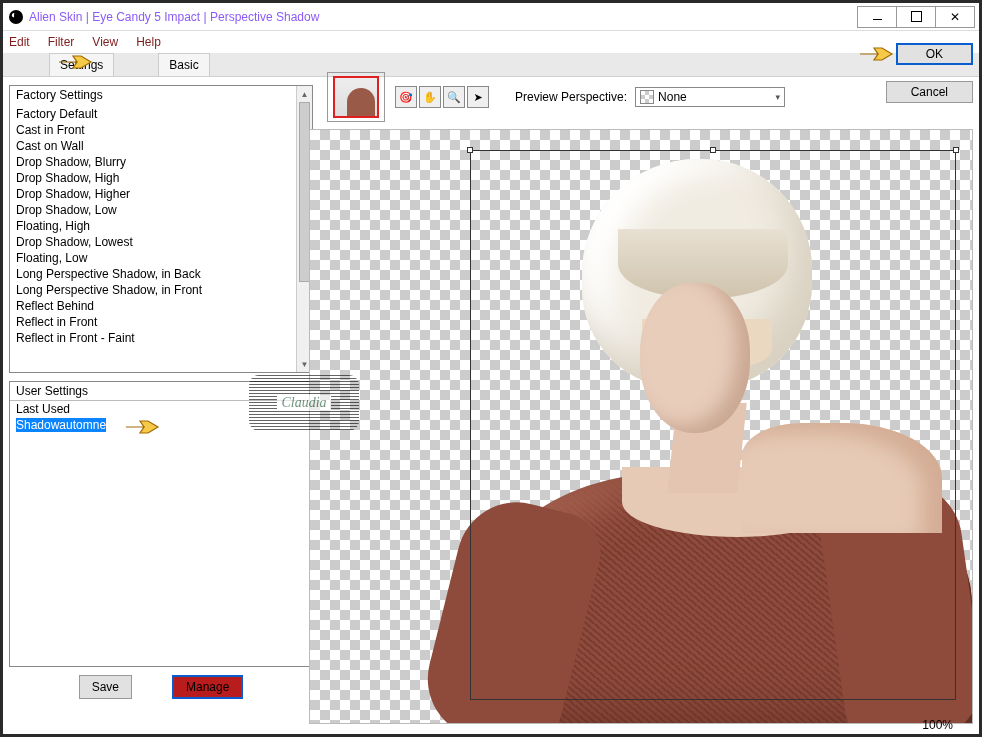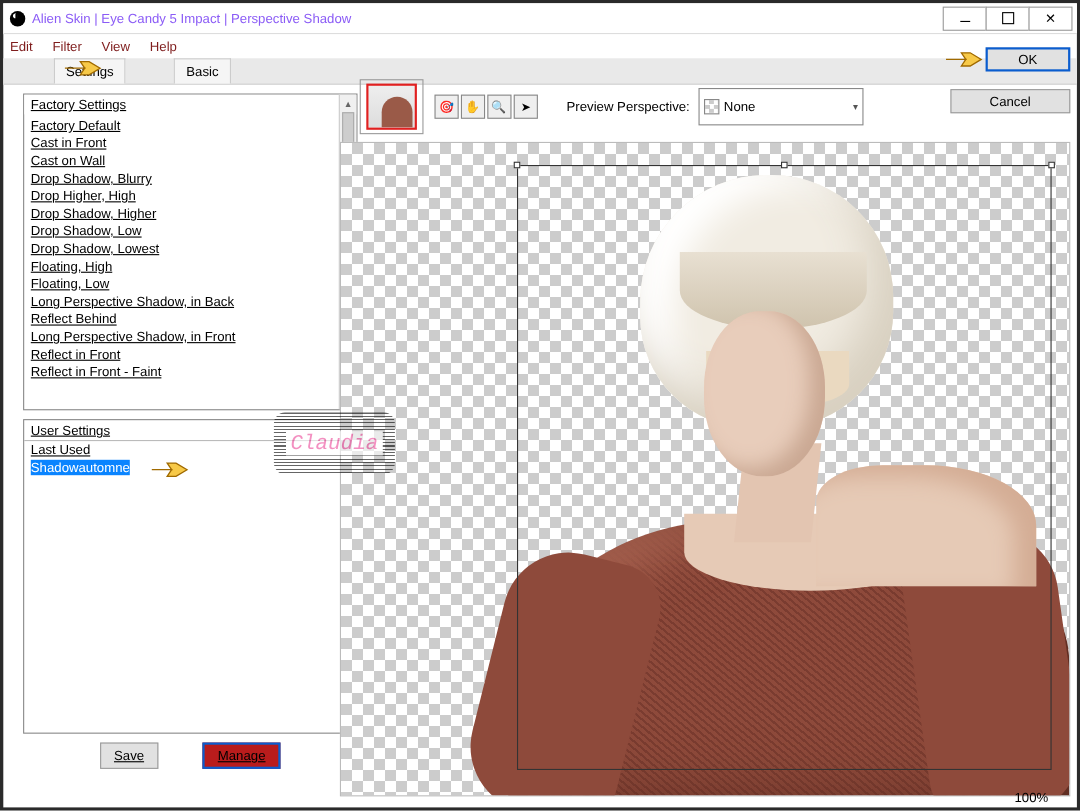--- a/index.html
+++ b/index.html
@@ -14,21 +14,21 @@
   .winbtn.min::before { content:""; width:9px; height:1px; background:#000; margin-top:6px;}
   .winbtn.max::before { content:""; width:9px; height:9px; border:1px solid #000;}
   .winbtn.close::before { content:"✕"; font-size:12px;}
   .menubar { height: 22px; display:flex; align-items:center; padding-left:6px; gap:18px; }
   .menubar span { color:#7f1d1d; }
   .tabrow { height: 24px; display:flex; align-items:flex-end; background:#e9e9e9; border-bottom:1px solid #d0d0d0; padding-left:4px; position:relative;}
   .tab { padding:4px 10px; background:#f5f5f5; border:1px solid #ccc; border-bottom:none; margin-right:2px; display:flex; align-items:center; gap:4px;margin-left:42px;}
   .tab.active { background:#f5f5f5; font-weight:normal;}
   .tab-hand { position:absolute; left:54px; top:-2px; pointer-events:none;}
   .main { position:absolute; left:6px; right:6px; top:82px; bottom:10px; }
-  .left-panel { position:absolute; left:12px; top:0; width:304px; bottom:32px;text-decoration:underline; }
+  .left-panel { position:absolute; left:0; top:0; width:304px; bottom:32px; }
   .factory-box { border:1px solid #888; height:288px; overflow:hidden; position:relative;}
   .factory-box .hdr { padding:2px 6px; background:#fff; border-bottom:none; }
   .factory-list { padding:2px 0; }
   .factory-list div { padding:1px 6px; white-space:nowrap; }
   .scrollbar { position:absolute; right:0; top:0; width:16px; height:100%; background:#f0f0f0; border-left:1px solid #ccc;}
   .scrollbar .up,.scrollbar .down{height:16px;display:flex;align-items:center;justify-content:center;color:#666;font-size:8px;}
   .scrollbar .thumb{position:absolute;left:2px;right:2px;top:16px;height:180px;background:#cdcdcd;border:1px solid #aaa;}
   .user-box { border:1px solid #888; margin-top:8px; height:286px; position:relative;}
   .user-box .hdr { padding:2px 6px; border-bottom:1px solid #bbb; }
   .user-list div { padding:1px 6px; }
@@ -38,26 +38,26 @@
   .winbutton { border:1px solid #999; background:#e1e1e1; padding:3px 12px; }
   .winbutton.primary { border:2px solid #0a5dcf; background:#b91c1c;}
   .right-area { position:absolute; left:300px; right:0; top:-20px; bottom:0; }
   .topstrip { height:64px; display:flex; align-items:center; gap:8px; position:relative;}
   .thumb-wrap { width:58px; height:50px; border:1px solid #999; margin-left:18px; display:flex; align-items:center; justify-content:center;}
   .thumb-inner { width:46px; height:42px; border:2px solid #e02020; background:linear-gradient(#eee,#ddd); position:relative; overflow:hidden;}
   .thumb-inner::after{content:"";position:absolute;right:2px;bottom:0;width:28px;height:28px;border-radius:50% 50% 0 0;background:#9a5a48;}
   .toolbtns { display:flex; gap:2px; margin-left:2px;}
   .toolbtn { width:22px; height:22px; border:1px solid #888; background:#efefef; display:flex; align-items:center; justify-content:center; font-size:11px;}
   .previewbg-label { margin-left:18px; }
-  .previewbg-select { border:1px solid #888; width:150px; height:34px; display:flex; align-items:center; padding:0 4px; gap:4px;}
+  .previewbg-select { border:1px solid #888; width:150px; height:20px; display:flex; align-items:center; padding:0 4px; gap:4px;}
   .previewbg-select .swatch{width:14px;height:14px;background:conic-gradient(#ccc 25%,#fff 0 50%,#ccc 0 75%,#fff 0);background-size:8px 8px;border:1px solid #888;}
   .previewbg-select .chev{margin-left:auto;color:#555;font-size:9px;}
   .okcancel { position:absolute; right:0; top:-22px; display:flex; flex-direction:column; gap:16px; align-items:flex-end;}
   .okcancel .okbtn{border:2px solid #0a5dcf;background:#e1e1e1;padding:2px 28px;position:relative;}
-  .okcancel .cancelbtn{border:1px solid #999;background:#e1e1e1;padding:3px 35px;}
+  .okcancel .cancelbtn{border:1px solid #999;background:#e1e1e1;padding:3px 24px;}
   .ok-hand{position:absolute;left:-40px;top:-2px;}
   .canvas { position:absolute; left:0; right:0; top:64px; bottom:0; background:#fff;
     background-image: linear-gradient(45deg,#ccc 25%,transparent 25%,transparent 75%,#ccc 75%),
                       linear-gradient(45deg,#ccc 25%,transparent 25%,transparent 75%,#ccc 75%);
     background-size:20px 20px; background-position:0 0,10px 10px; border:1px solid #bbb; overflow:hidden;}
   .selbox { position:absolute; left:160px; top:20px; width:486px; height:550px; border:1px solid #333;}
   .selbox .h { position:absolute; width:6px; height:6px; background:#fff; border:1px solid #333;}
   .selbox .h.tl{left:-4px;top:-4px}.selbox .h.tr{right:-4px;top:-4px}
   .selbox .h.tm{left:50%;top:-4px;margin-left:-3px}
   .figure { position:absolute; right:10px; bottom:0; width:520px; height:570px;}
@@ -68,21 +68,21 @@
   .neck { position:absolute; left:230px; top:250px; width:70px; height:90px; background:#e3c5b1; transform:skewX(-6deg);}
   .shoulder { position:absolute; left:300px; top:270px; width:200px; height:110px; background:#e6cab6; border-radius:30% 50% 0 0; box-shadow:inset -20px 10px 20px #d4ad95;}
   .sweater { position:absolute; left:20px; top:320px; width:510px; height:280px; background:#8e4a3b;
     background-image:repeating-linear-gradient(40deg,#8e4a3b 0 3px,#7a3c30 3px 5px),repeating-linear-gradient(-40deg,#8e4a3b 0 3px,#7a3c30 3px 5px);
     border-radius:40% 38% 0 0 / 60% 46% 0 0; box-shadow:inset -40px -20px 60px #5e2d22, inset 40px 10px 40px #a96351;}
   .sweater::before{content:"";position:absolute;left:160px;top:-6px;width:230px;height:70px;background:#e6cab6;border-radius:0 0 50% 50%;}
   .arm-l{position:absolute;left:0;top:350px;width:140px;height:240px;background:#8e4a3b;background-image:inherit;border-radius:60px 40px 40px 60px;transform:rotate(14deg);}
   .arm-r{position:absolute;right:-10px;top:330px;width:140px;height:260px;background:#8e4a3b;background-image:inherit;border-radius:40px 60px 60px 40px;transform:rotate(-8deg);}
   .watermark { position:absolute; left:240px; top:290px; width:110px; height:56px; pointer-events:none;
     background:repeating-linear-gradient(#000 0 1px, transparent 1px 3px); border-radius:10px; opacity:0.6; display:flex; align-items:center; justify-content:center;}
-  .watermark span{background:#fff;padding:0 4px;font-style:italic;font-family:Liberation Mono, monospace;font-size:19px;color:#ec4899;}
+  .watermark span{background:#fff;padding:0 4px;font-style:italic;font-family:Liberation Serif, serif;font-size:14px;color:#14532d;}
   .zoom { position:absolute; right:26px; bottom:2px; font-size:12px;}
   
   .handptr svg { width:36px; height:22px; }
 </style>
 </head>
 <body>
 
 <div class="outer-frame">
 
   <div class="titlebar">
@@ -120,29 +120,29 @@
 
     <div class="left-panel">
 
       <div class="factory-box">
         <div class="hdr">Factory Settings</div>
         <div class="factory-list">
           <div>Factory Default</div>
           <div>Cast in Front</div>
           <div>Cast on Wall</div>
           <div>Drop Shadow, Blurry</div>
-          <div>Drop Higher, High</div>
+          <div>Drop Shadow, High</div>
           <div>Drop Shadow, Higher</div>
           <div>Drop Shadow, Low</div>
+          <div>Floating, High</div>
           <div>Drop Shadow, Lowest</div>
-          <div>Floating, High</div>
           <div>Floating, Low</div>
           <div>Long Perspective Shadow, in Back</div>
+          <div>Long Perspective Shadow, in Front</div>
           <div>Reflect Behind</div>
-          <div>Long Perspective Shadow, in Front</div>
           <div>Reflect in Front</div>
           <div>Reflect in Front - Faint</div>
         </div>
         <div class="scrollbar">
           <div class="up">▲</div>
           <div class="thumb"></div>
           <div class="down" style="position:absolute;bottom:0;left:0;right:0">▼</div>
         </div>
       </div>
 

